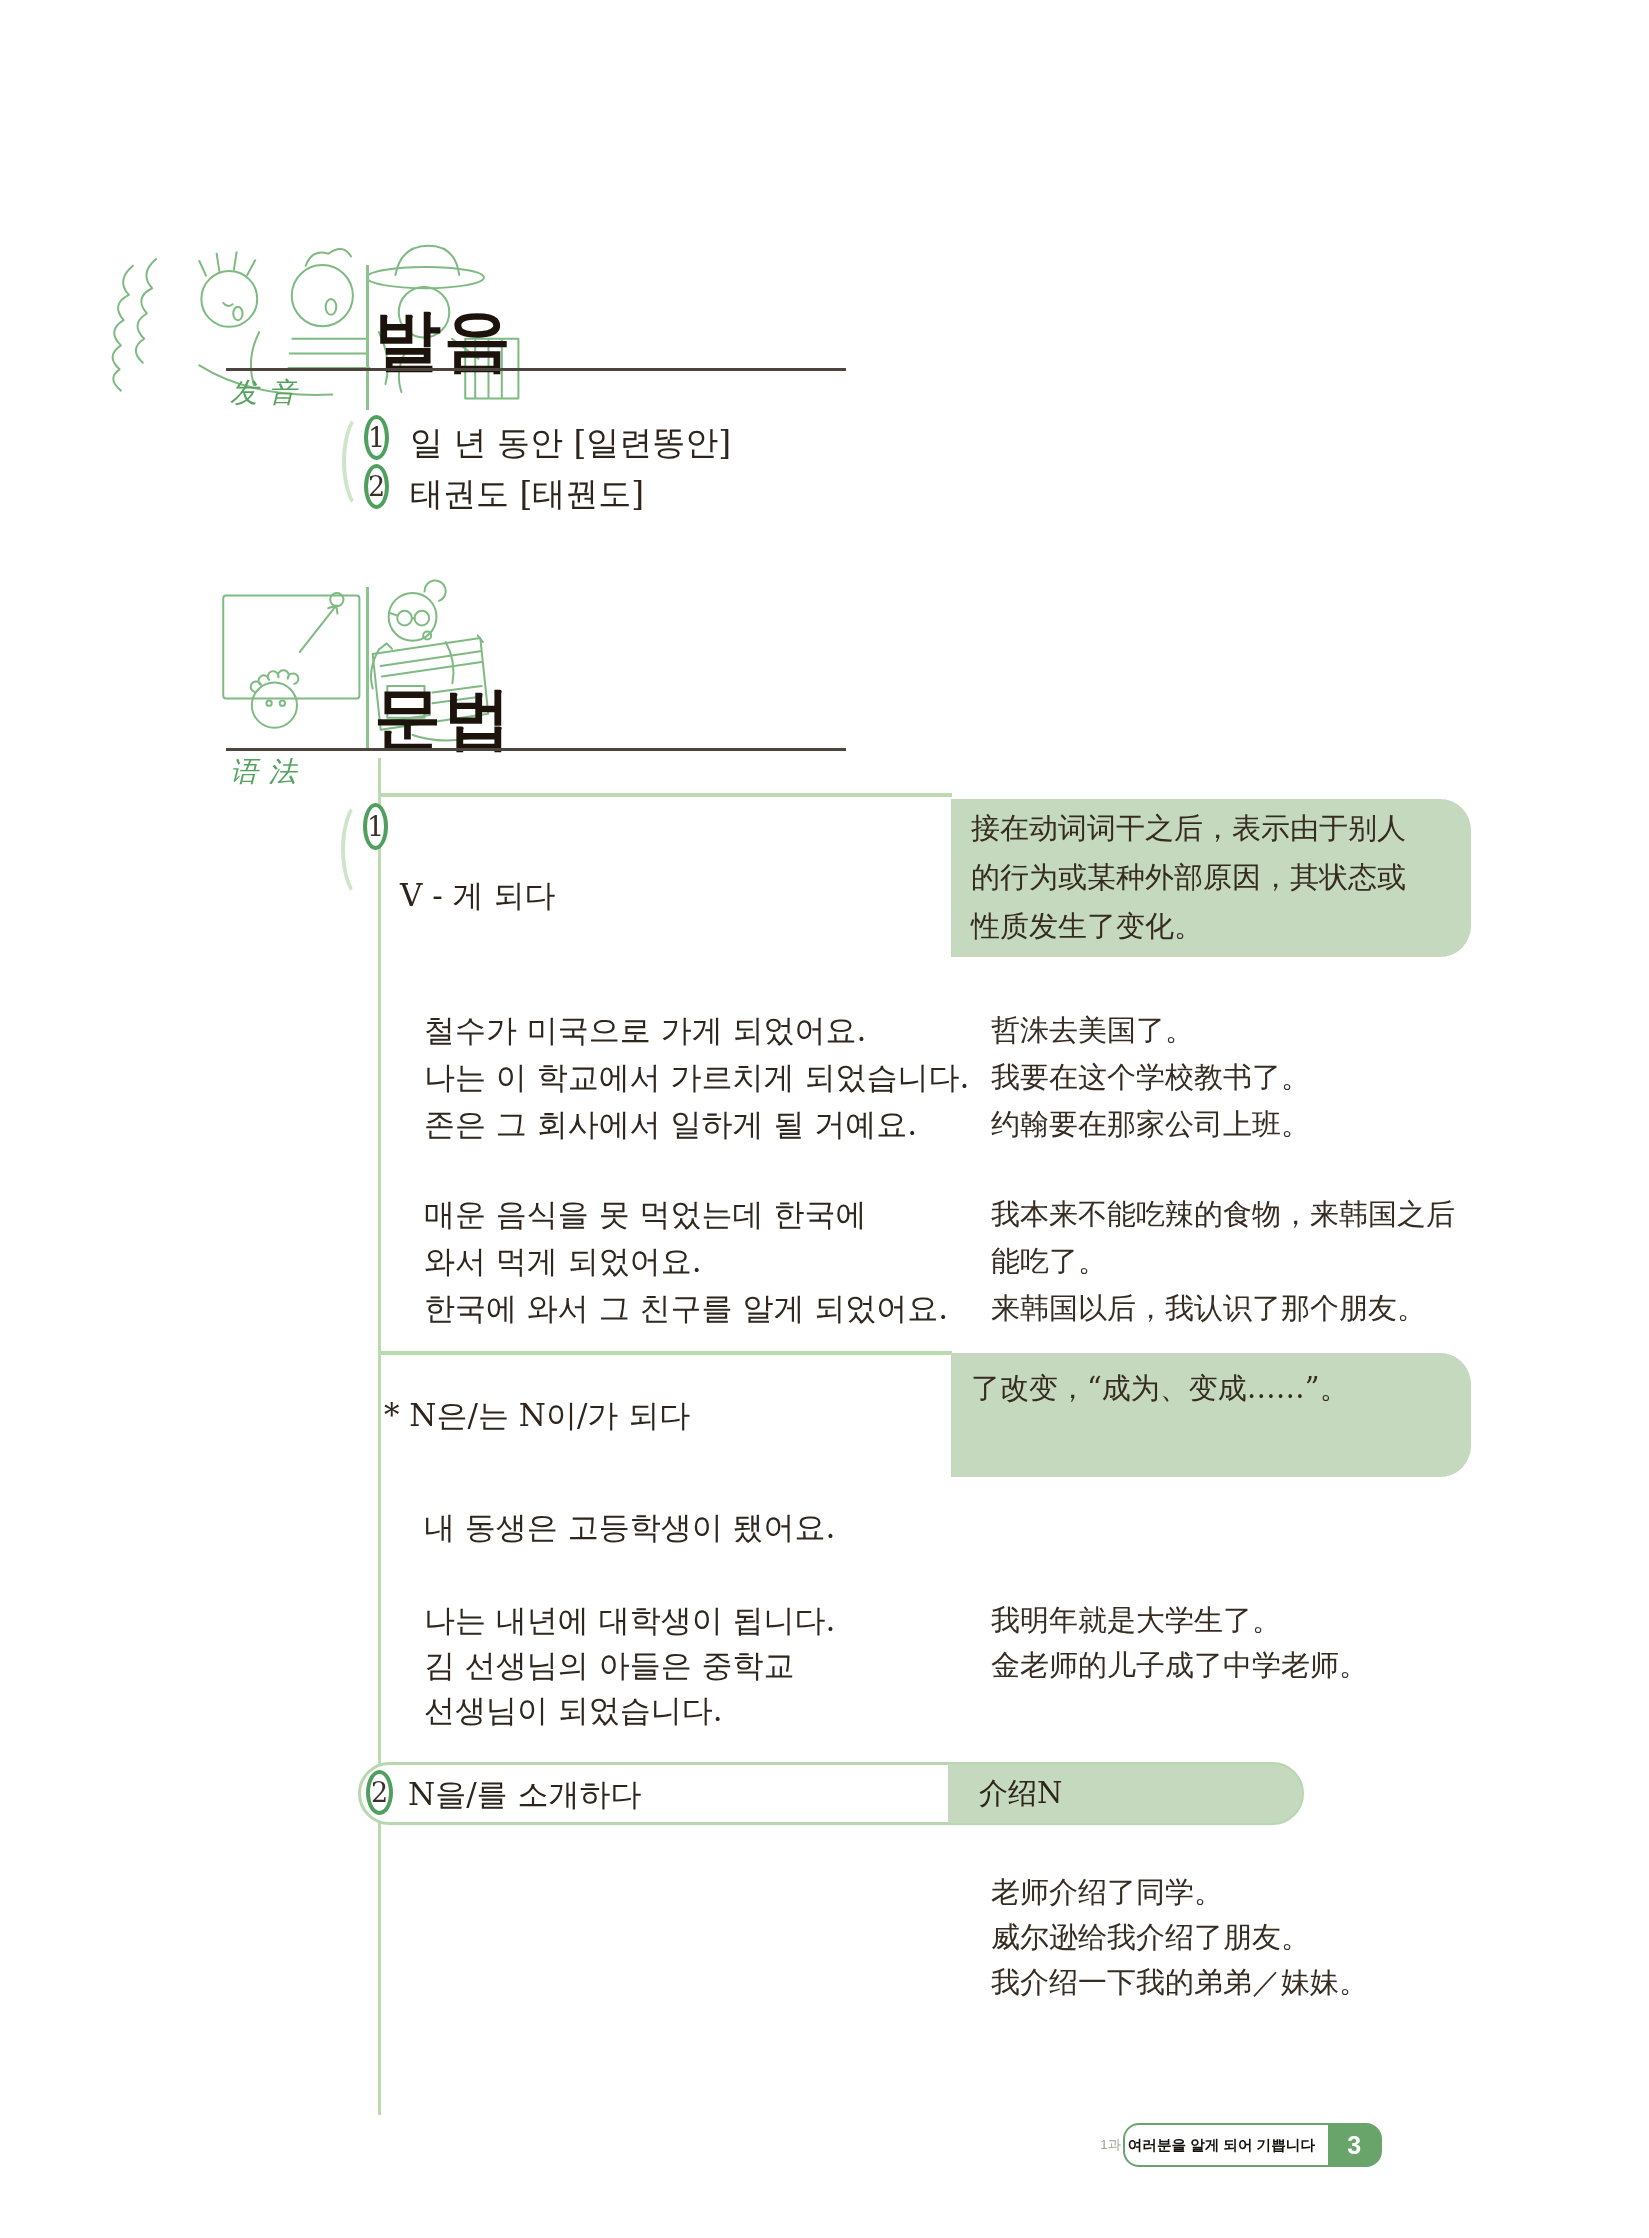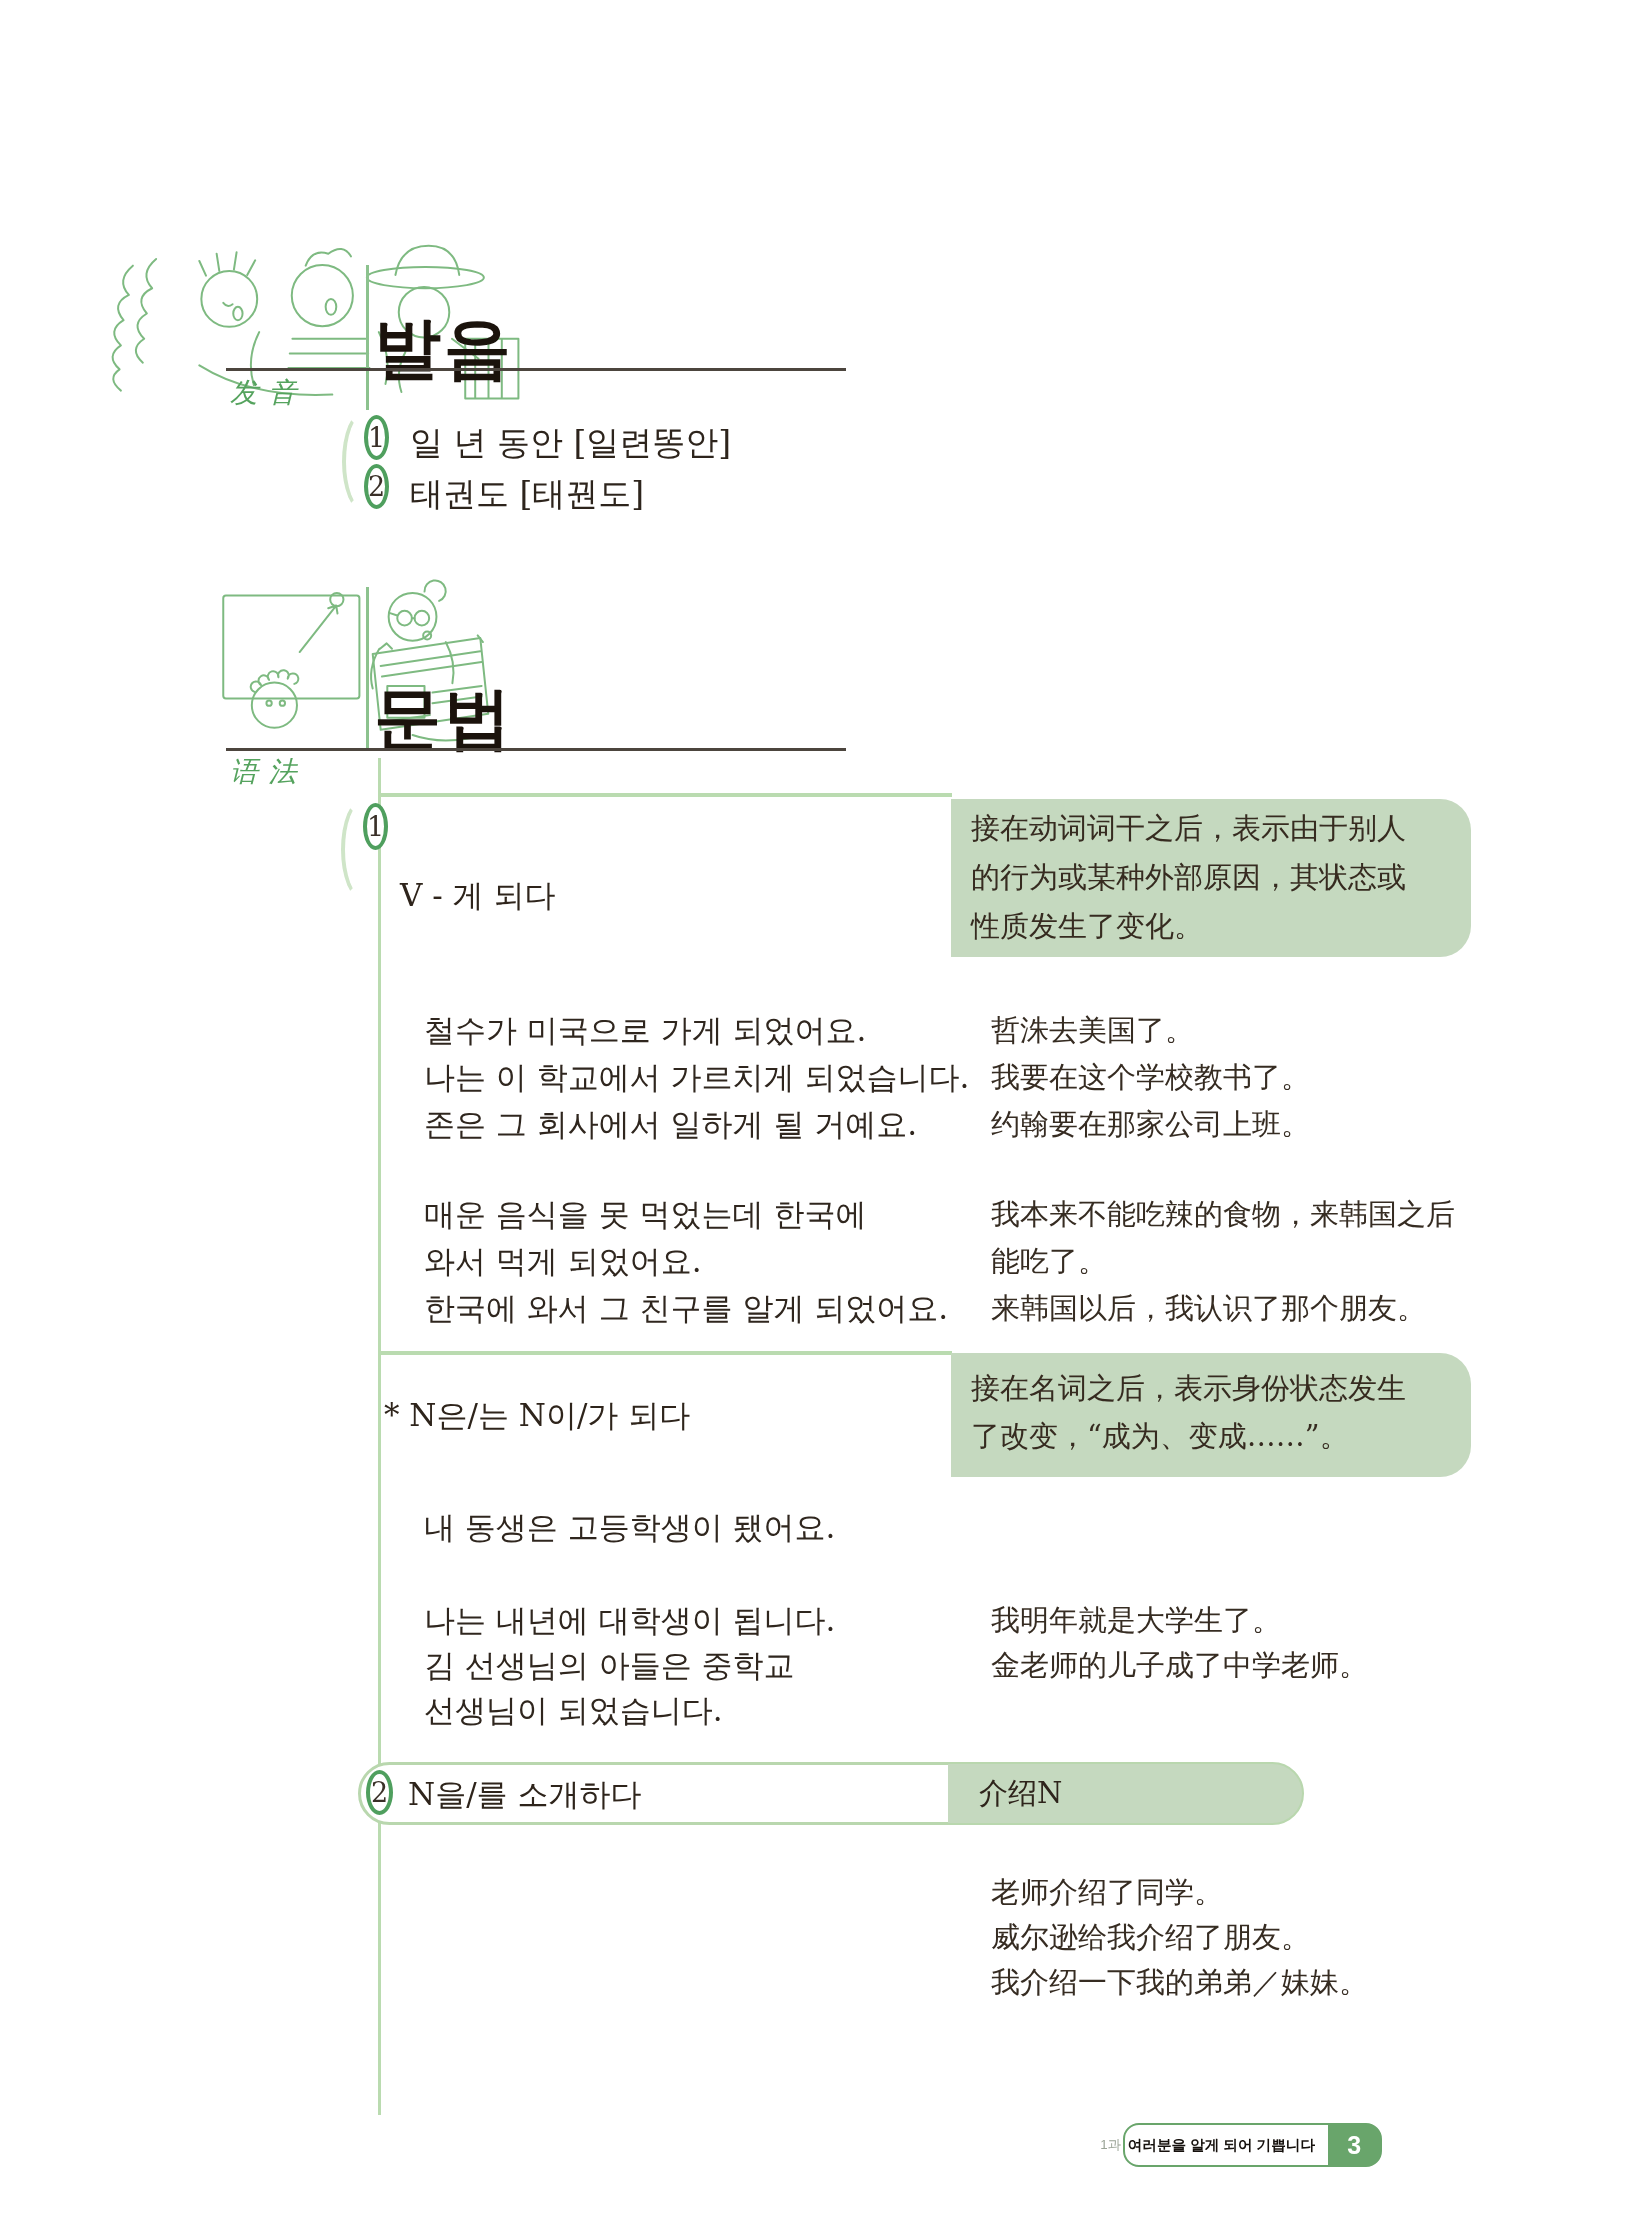--- a/index.html
+++ b/index.html
@@ -110,21 +110,21 @@
     <path d="M300,180 h110 M296,202 h118 M294,224 h122"></path>
     <path d="M250,170 q-20,40 -8,80 M430,170 q20,40 10,78"></path>
     <ellipse cx="500" cy="88" rx="88" ry="16"></ellipse>
     <path d="M455,84 q8,-44 50,-44 q40,0 46,44"></path>
     <circle cx="498" cy="140" r="38"></circle>
     <path d="M470,200 q-16,30 -6,60 M540,180 l40,30"></path>
     <path d="M560,180 h80 v90 h-80 z M575,180 v90 M595,180 v90 M615,180 v90"></path>
     <path d="M160,220 q80,50 200,44"></path>
   </svg>
   <div class="title-bar" style="left:366px; top:265px; height:145px;"></div>
-  <div class="section-title" style="left:374px; top:306px;margin-top:8px;">발음</div>
+  <div class="section-title" style="left:374px; top:306px;">발음</div>
   <div class="title-rule" style="left:226px; top:368px; width:620px;"></div>
   <div class="cn-sub" style="left:230px; top:374px;">发音</div>
 
   <div class="arc" style="left:342px; top:411px; width:43px; height:101px;"></div>
   <div class="numcircle" style="left:364px; top:415px; width:25px; height:45px;">
     <span>1</span>
   </div>
   <div class="pron-item-text" style="left:410px; top:421px;">일 년 동안 [일련똥안]</div>
   <div class="numcircle" style="left:364px; top:464px; width:25px; height:45px;">
     <span>2</span>
@@ -190,21 +190,20 @@
     <span class="exline">와서 먹게 되었어요.</span>
     <span class="exline">한국에 와서 그 친구를 알게 되었어요.</span>
   </div>
   <div class="ex cn" style="left:979px; top:1191px;">
     <span class="exline">我本来不能吃辣的食物，来韩国之后</span>
     <span class="exline">能吃了。</span>
     <span class="exline">来韩国以后，我认识了那个朋友。</span>
   </div>
 
   <div class="gbox two" style="left:951px; top:1353px; width:520px; height:124px;">
-    <span class="gline">接在名词之后，表示身份状态发生</span>
     <span class="gline">了改变，“成为、变成……”。</span>
   </div>
   <div class="pattern" style="left:384px; top:1395px;">* N은/는 N이/가 되다</div>
 
   <div class="ex ko" style="left:412px; top:1504px;">
     <span class="exline">내 동생은 고등학생이 됐어요.</span>
   </div>
 
   <div class="ex ko lh68" style="left:412px; top:1598px;">
     <span class="exline">나는 내년에 대학생이 됩니다.</span>

